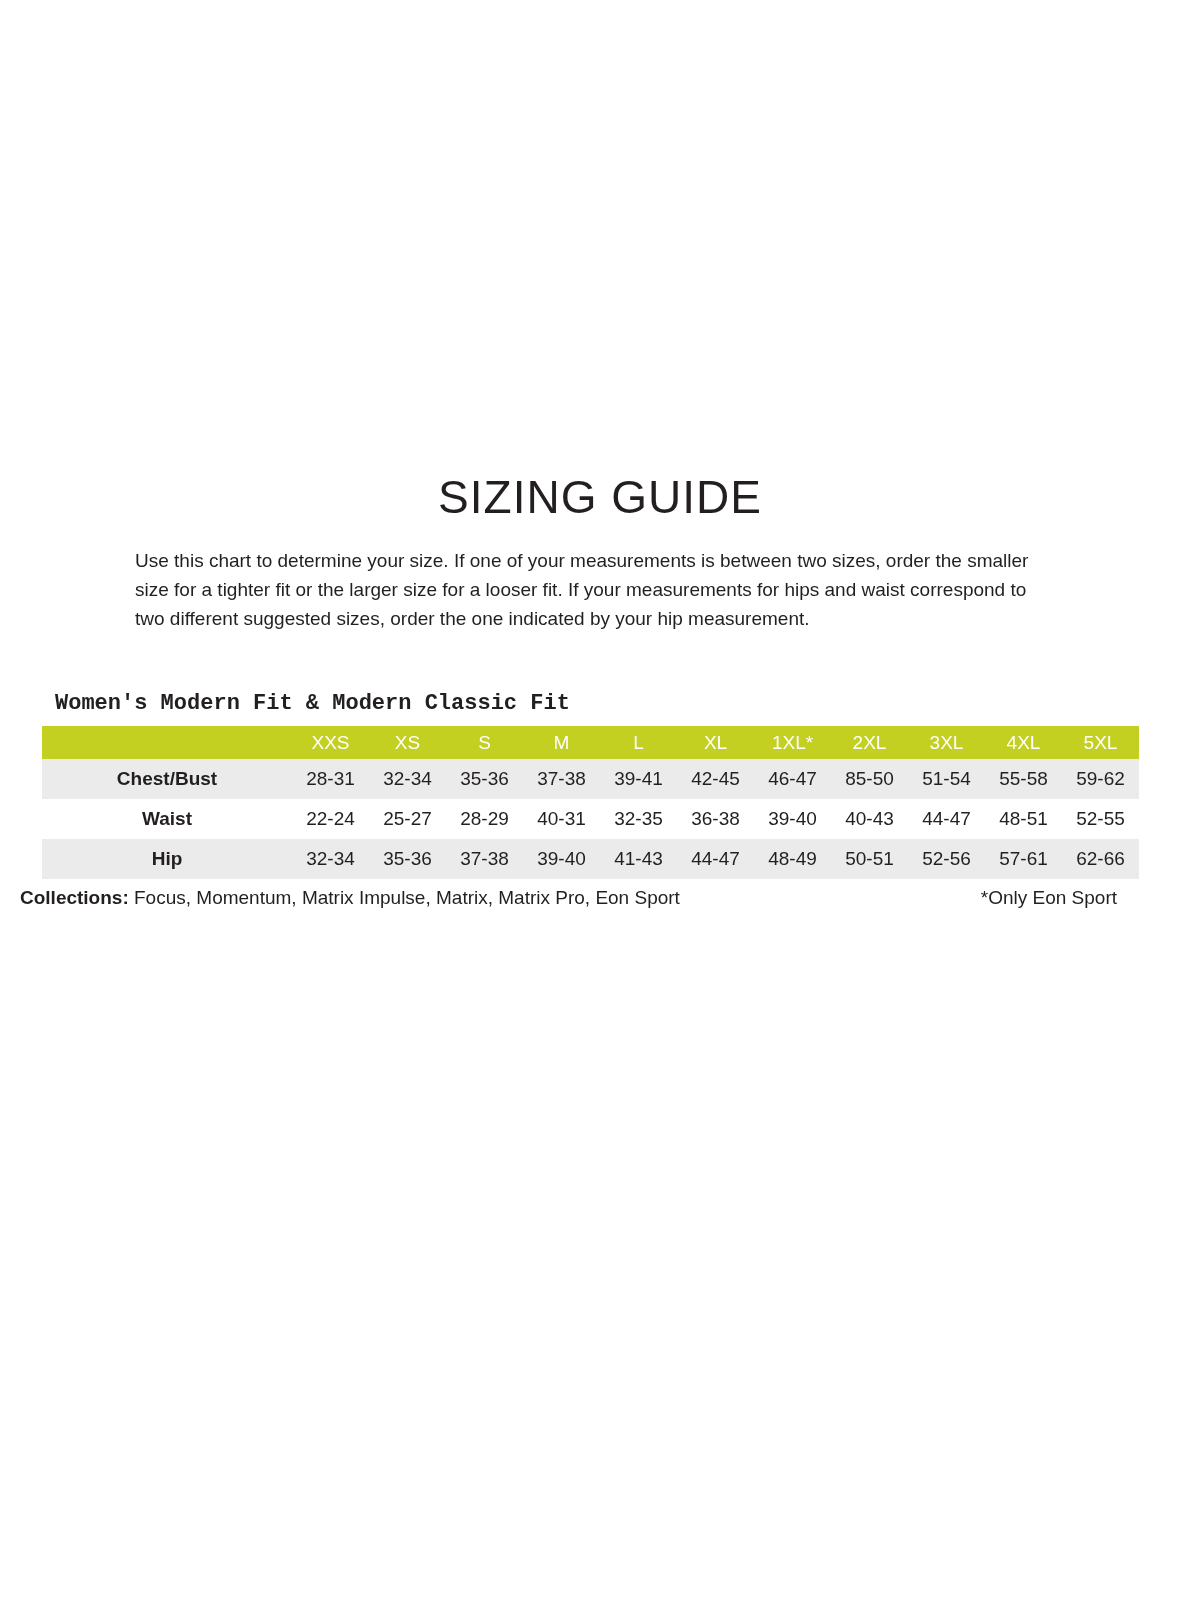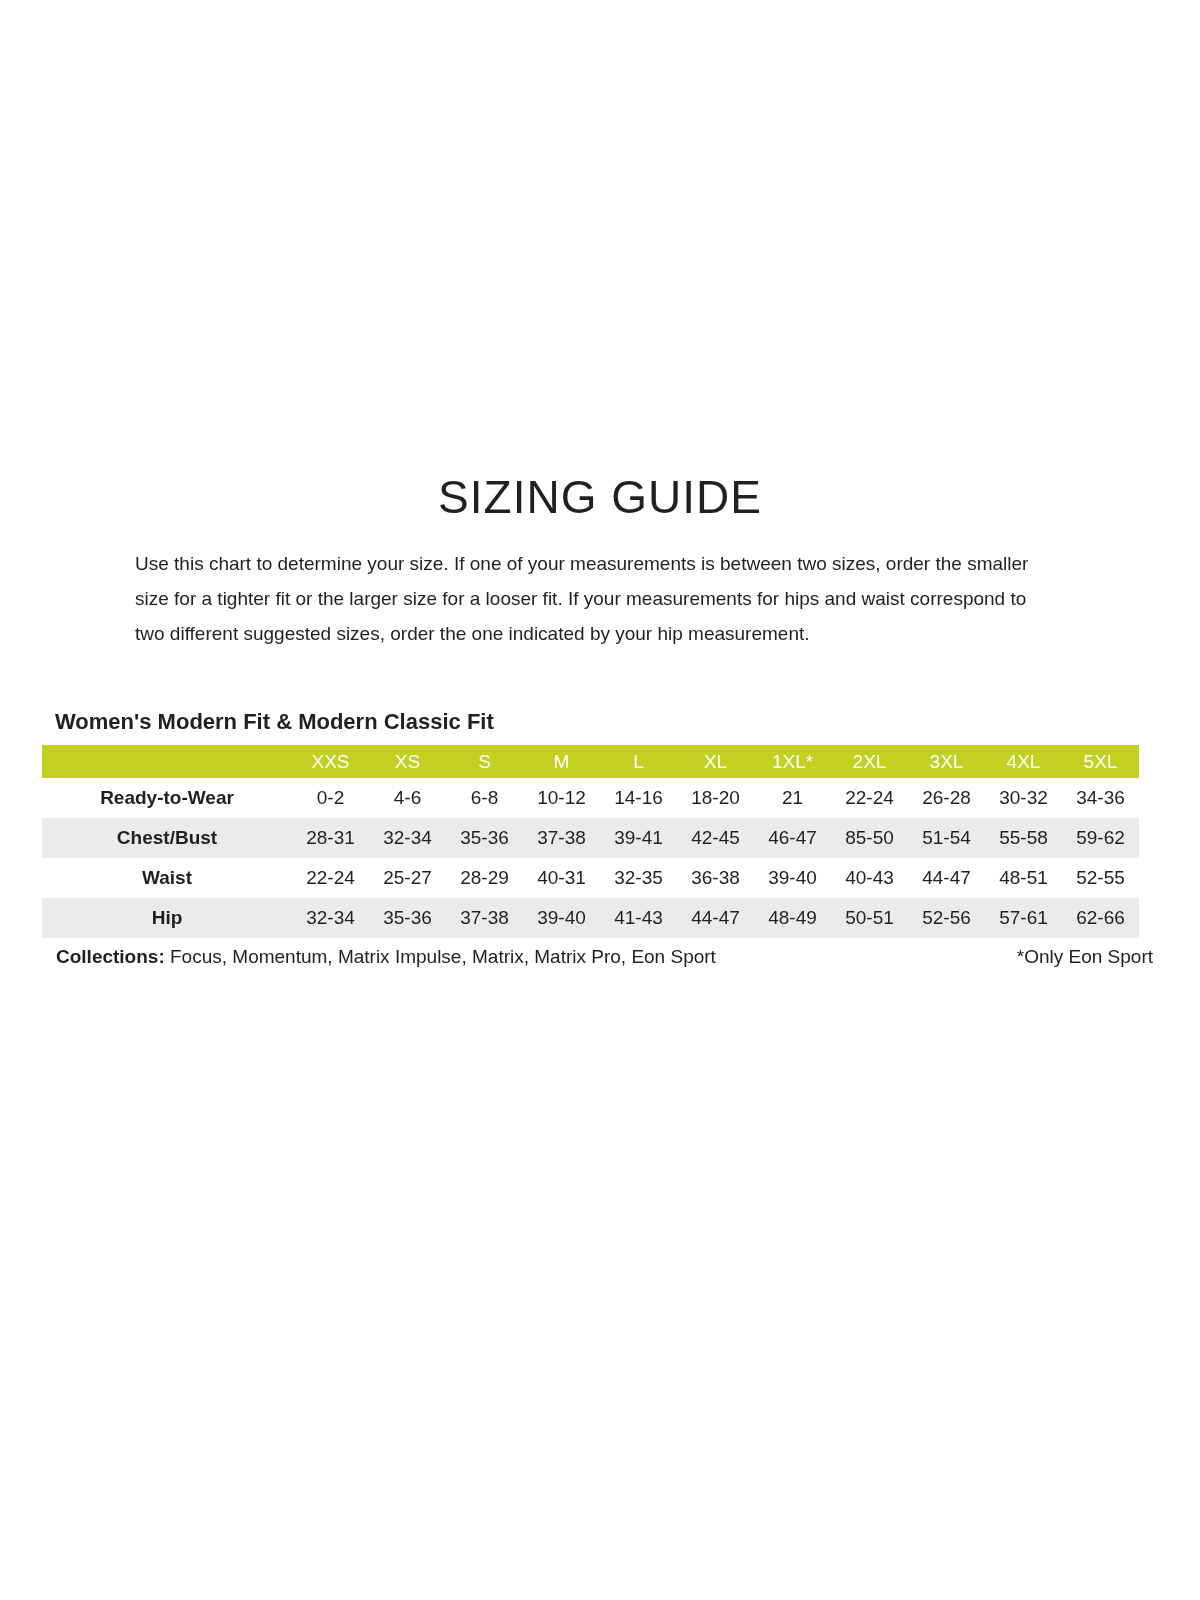--- a/index.html
+++ b/index.html
@@ -22,28 +22,29 @@
   .title {
     text-align: center;
     font-size: 46px;
     font-weight: 400;
     letter-spacing: 1px;
     color: var(--text, #231f20);
   }
   .intro {
     margin: 22px 150px 0 135px;
     font-size: 19px;
-    line-height: 35px;
+    line-height: 29px;
     color: var(--text, #231f20);
   }
   .section-heading {
     margin: 58px 0 10px 55px;
     font-size: 22px;
     font-weight: 700;
     color: var(--text, #231f20);
+    font-family: Liberation Mono, monospace;
   }
   table.size-table {
     border-collapse: collapse;
     table-layout: fixed;
     margin-left: 42px;
     width: 1097px;
     font-size: 19px;
   }
   table.size-table col.label-col { width: 250px; }
   table.size-table col.size-col  { width: 77px; }
@@ -61,21 +62,21 @@
     font-weight: 700;
     text-align: center;
     vertical-align: middle;
   }
   table.size-table tbody td {
     text-align: center;
     vertical-align: middle;
     font-weight: 400;
   }
   .footer-row {
-    margin-left: 56px;
+    margin-left: 20px;
     width: 1097px;
     display: flex;
     justify-content: space-between;
     align-items: baseline;
     margin-top: 8px;
     font-size: 19px;
   }
   .collections .bold { font-weight: 700; }
 </style>
 </head>
@@ -115,34 +116,20 @@
           <th>L</th>
           <th>XL</th>
           <th>1XL*</th>
           <th>2XL</th>
           <th>3XL</th>
           <th>4XL</th>
           <th>5XL</th>
         </tr>
       </thead>
       <tbody>
-        <tr>
-          <th>Ready-to-Wear</th>
-          <td>0-2</td>
-          <td>4-6</td>
-          <td>6-8</td>
-          <td>10-12</td>
-          <td>14-16</td>
-          <td>18-20</td>
-          <td>21</td>
-          <td>22-24</td>
-          <td>26-28</td>
-          <td>30-32</td>
-          <td>34-36</td>
-        </tr>
         <tr class="alt">
           <th>Chest/Bust</th>
           <td>28-31</td>
           <td>32-34</td>
           <td>35-36</td>
           <td>37-38</td>
           <td>39-41</td>
           <td>42-45</td>
           <td>46-47</td>
           <td>85-50</td>

